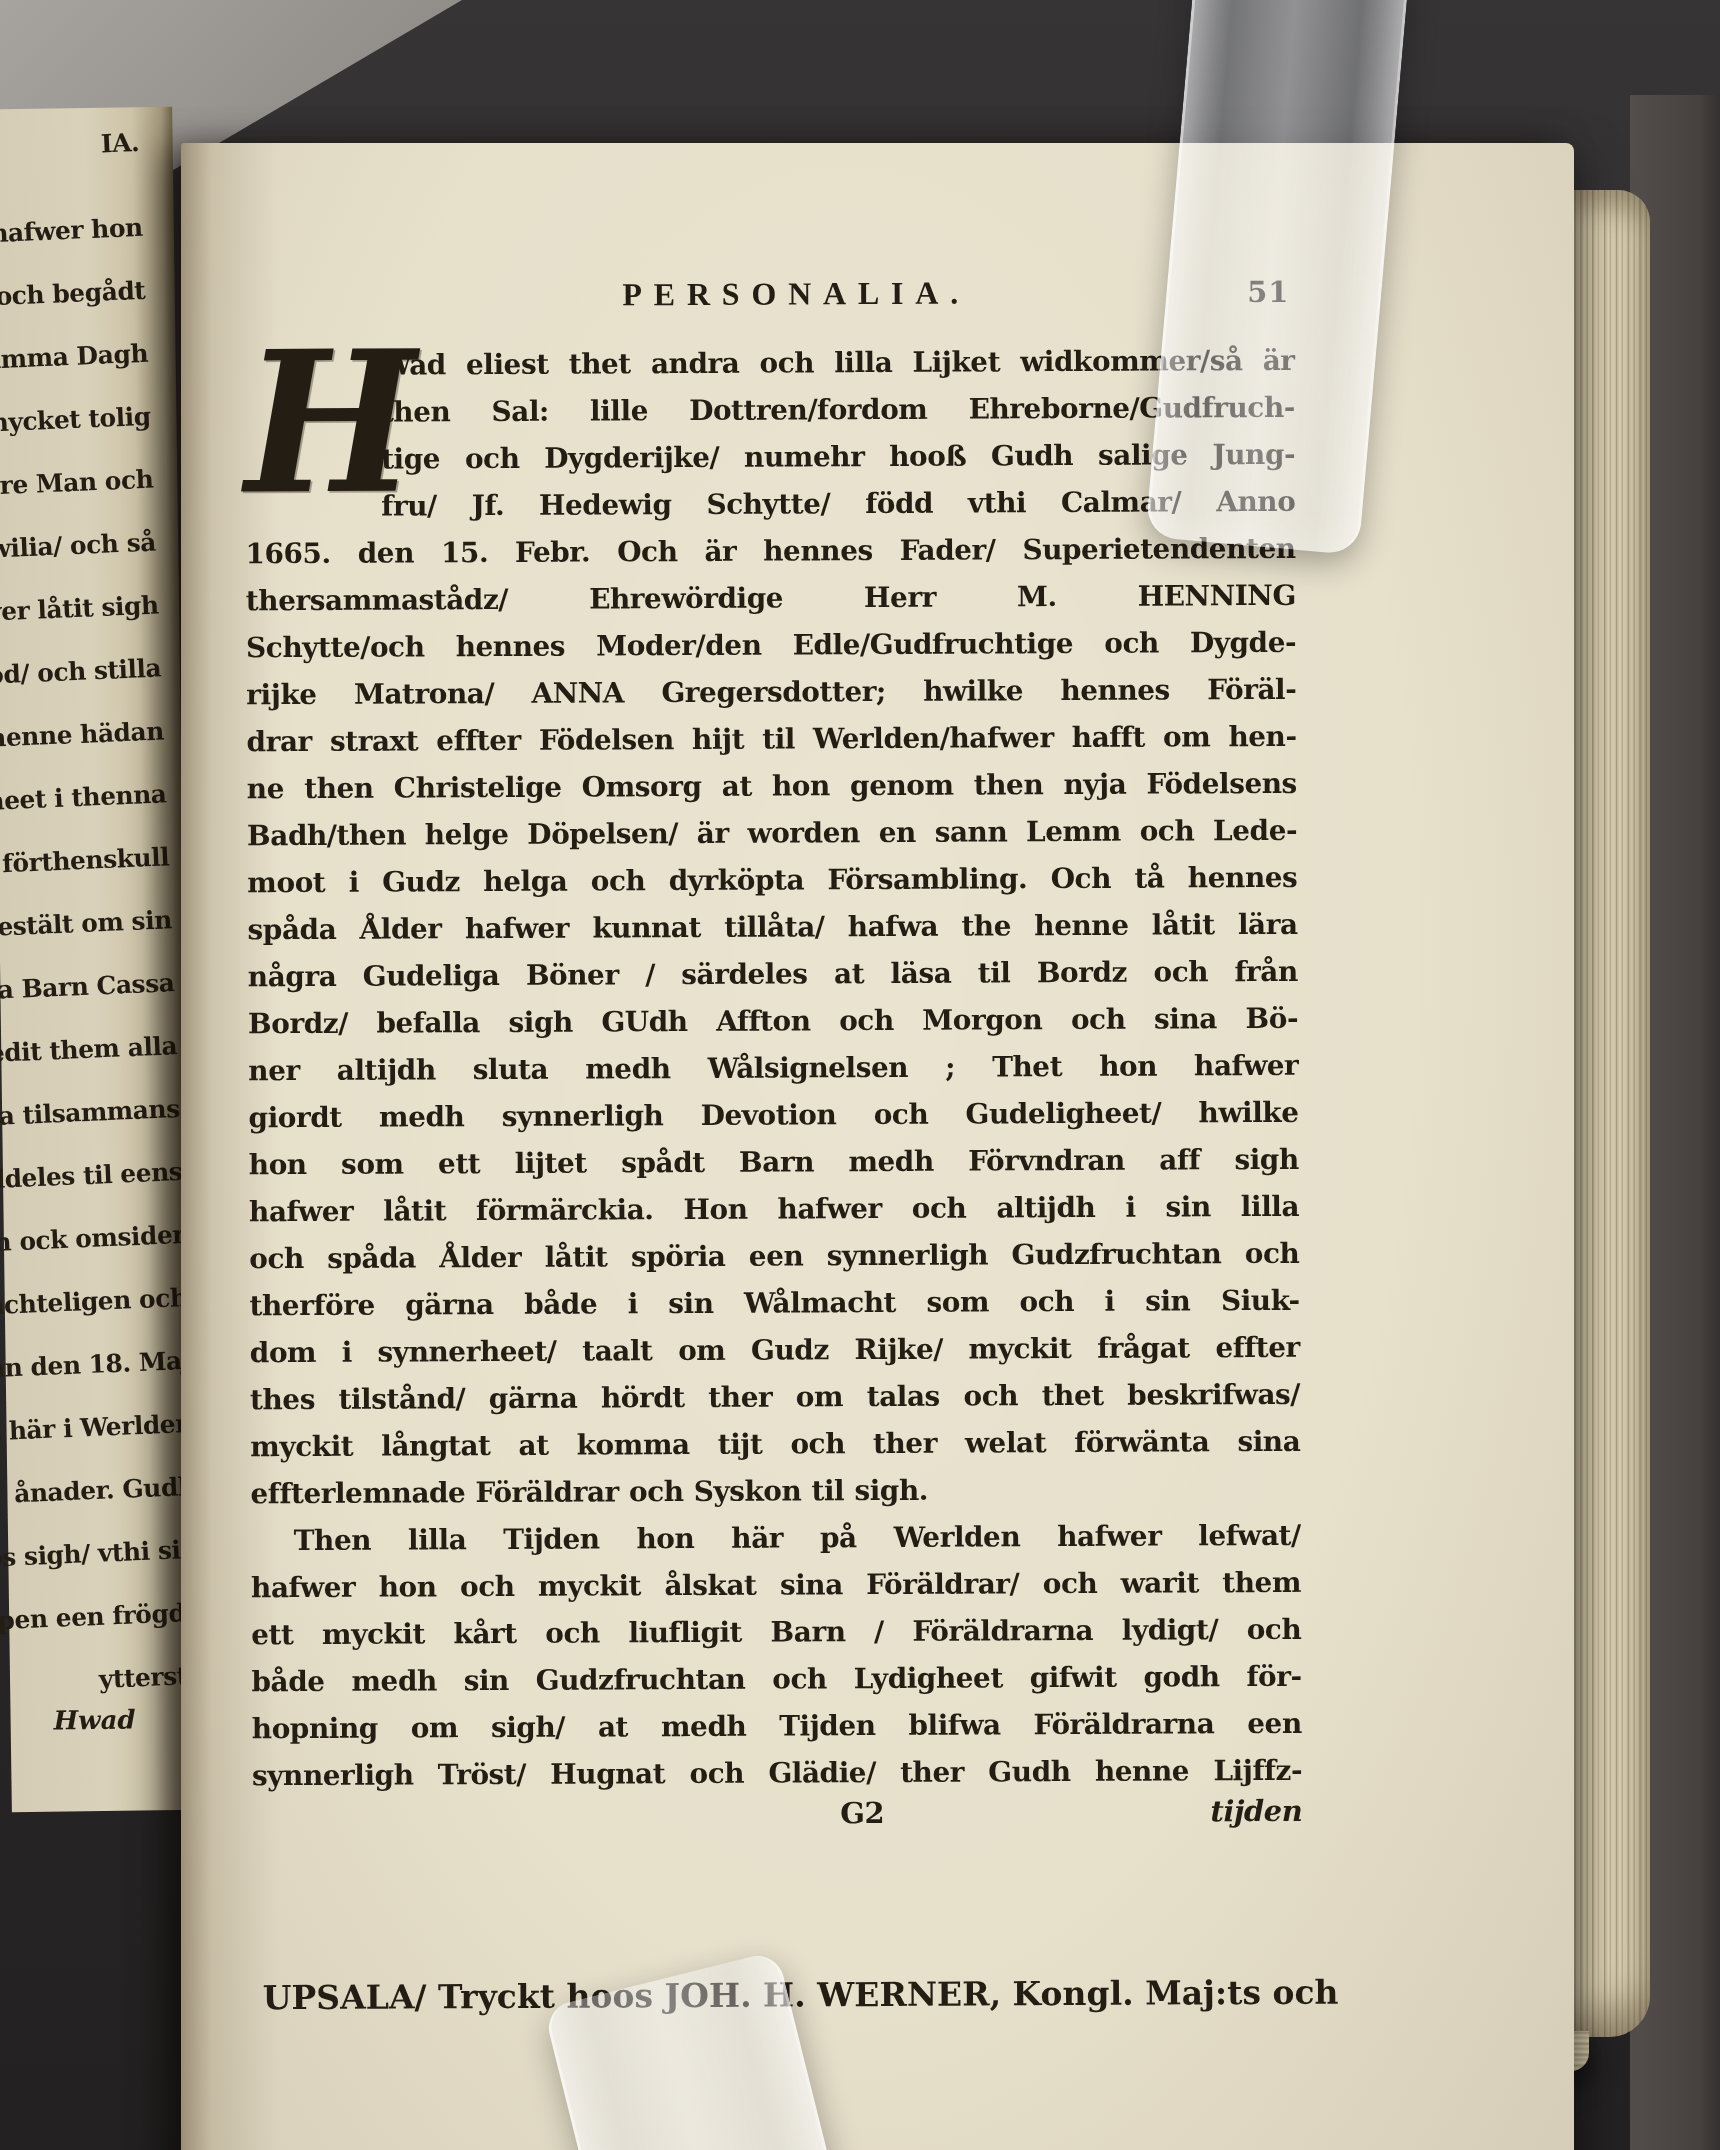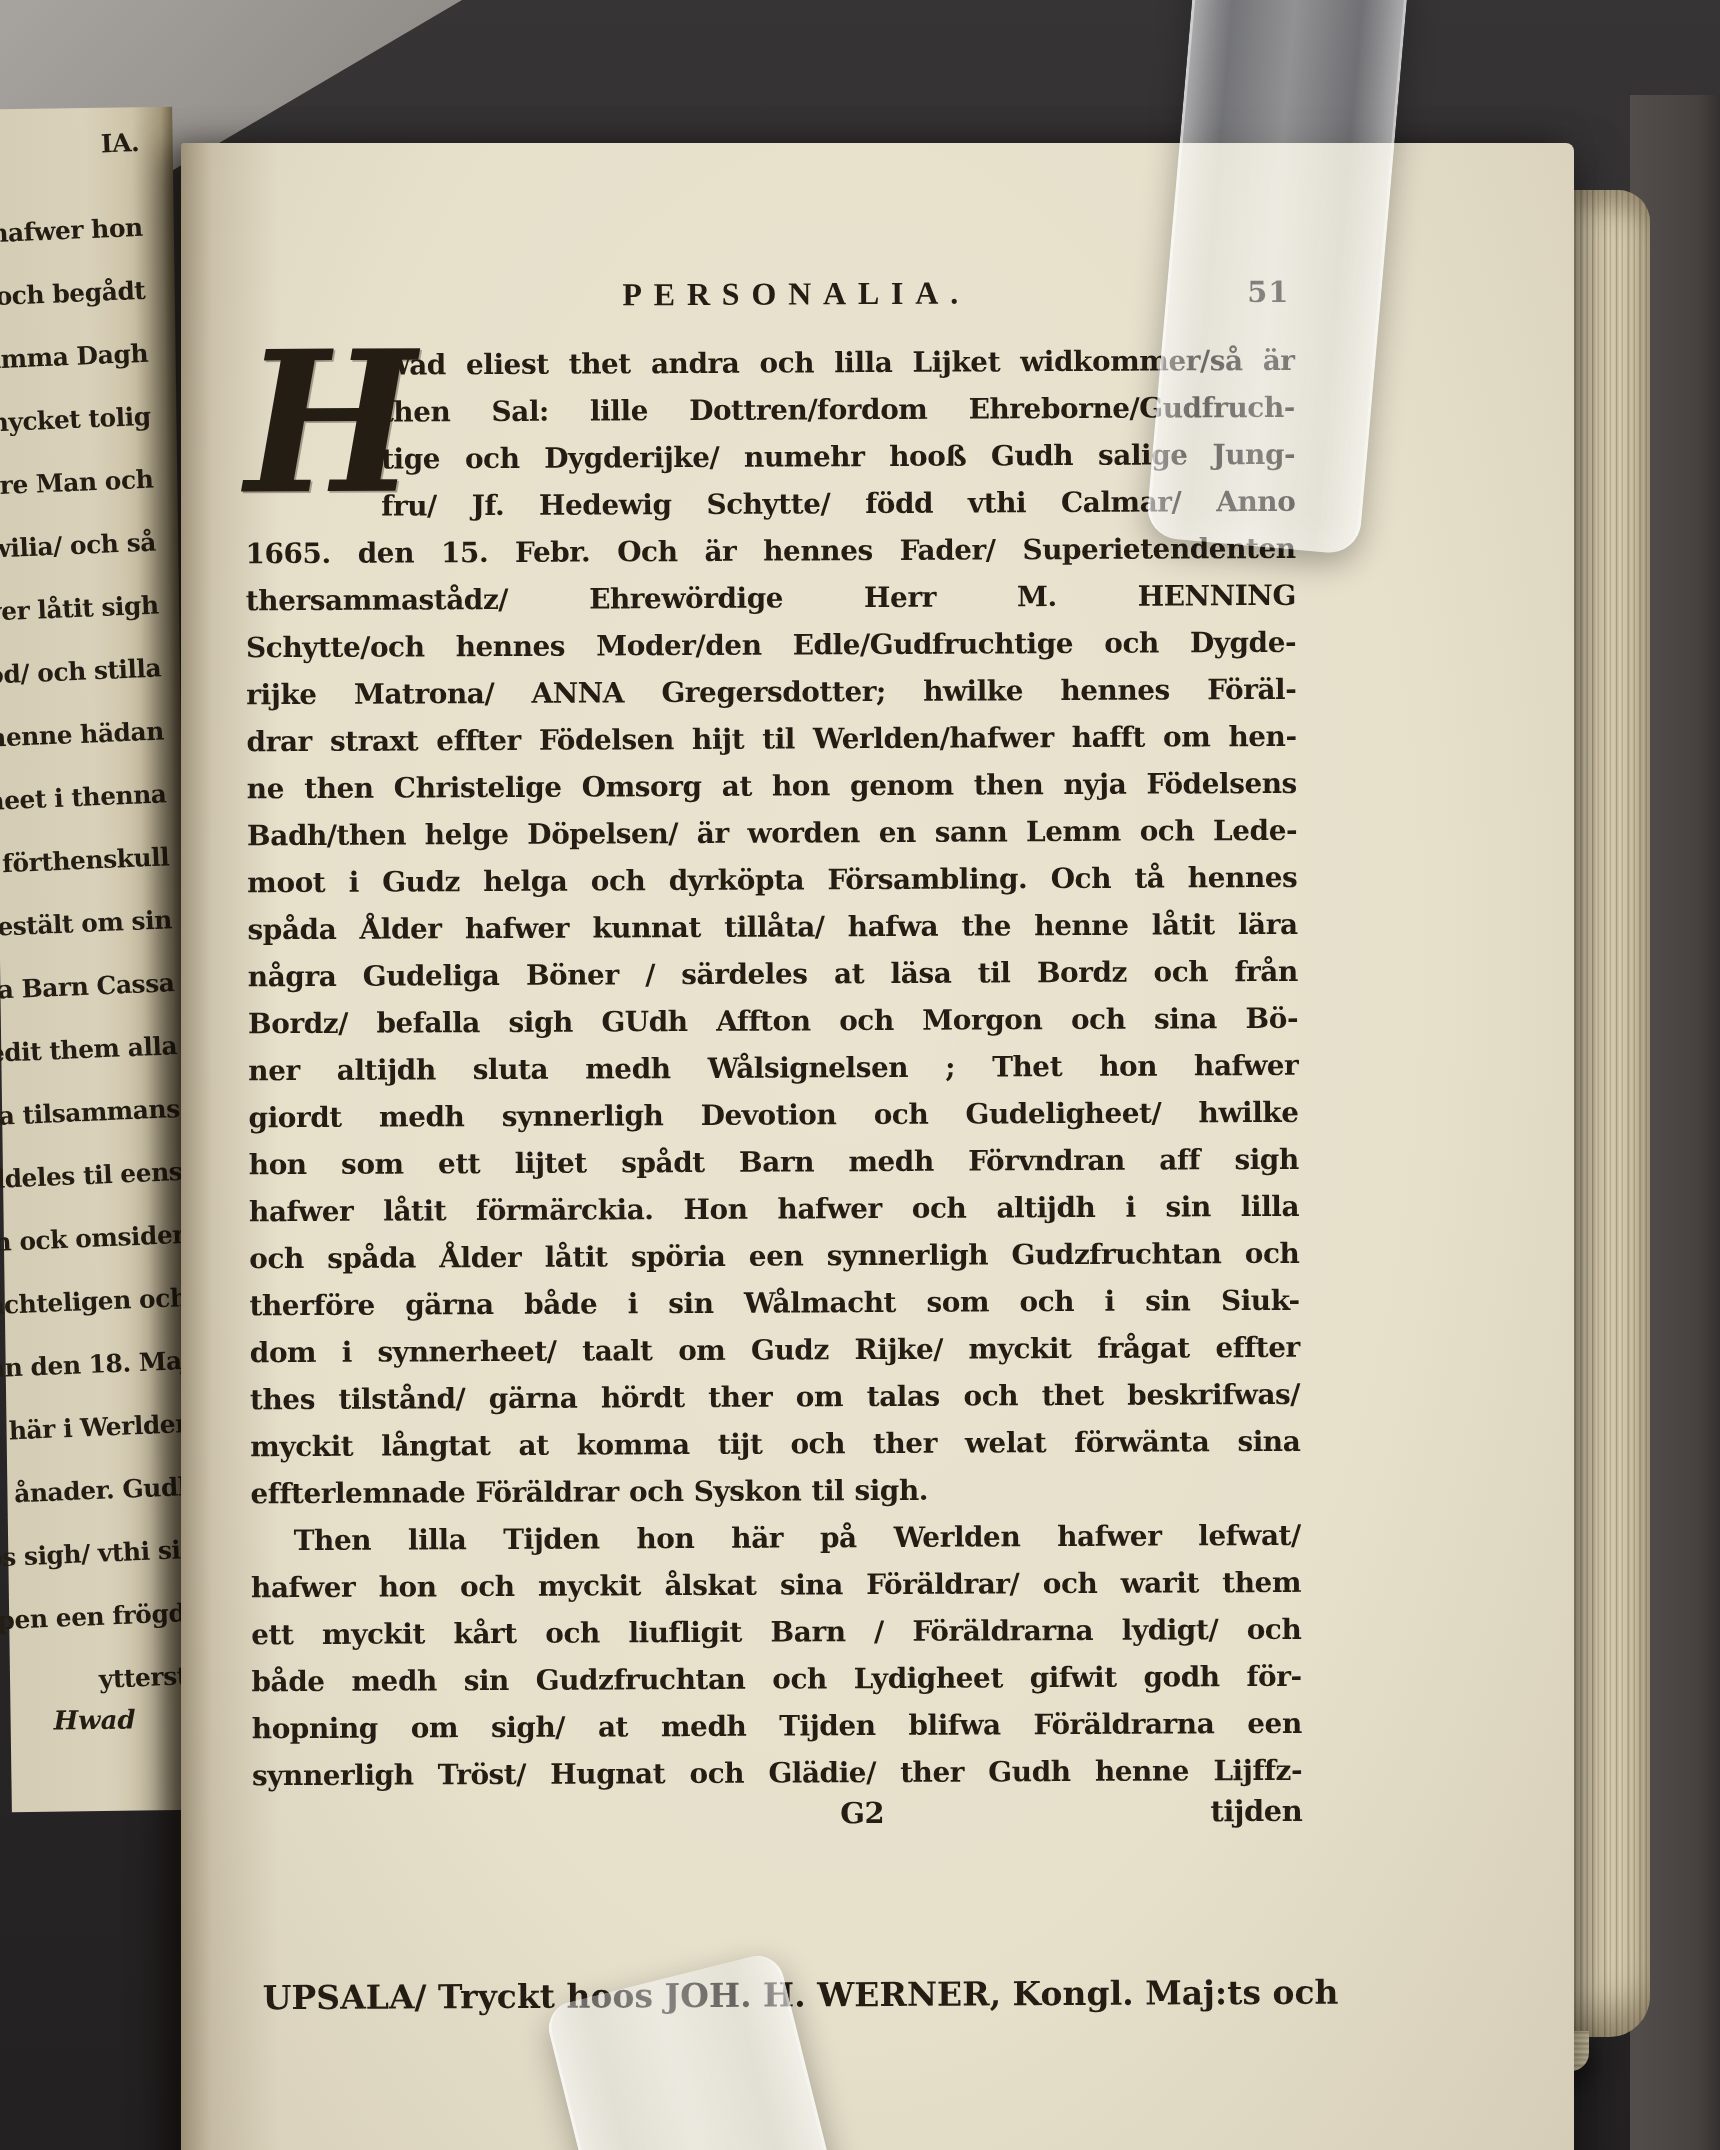--- a/index.html
+++ b/index.html
@@ -109,21 +109,21 @@
   .dropcap-para { position: relative; }
   .drop-cap {
     float: left; width: 136px; height: 187px;
     font-size: 181px; line-height: 163px;
     font-weight: 700; font-style: italic;
     transform: scaleY(1.08);
     text-shadow: 1.8px 1.8px 0 rgba(36,29,20,0.35);
   }
   .sig-row { position: relative; height: 47px; font-size: 29px; font-weight: 700; }
   .signature { position: absolute; left: 56%; }
-  .catchword { position: absolute; right: 0; }
+  .catchword { position: absolute; right: 0; font-style: italic; }
   .footer {
     position: absolute; left: 36px; top: 1832px; width: 1159px;
     text-align: center; white-space: nowrap;
     font-size: 33px; font-weight: 700; letter-spacing: 0px;
   }
   
   .strap {
     position: absolute;
     background: linear-gradient(90deg,
       rgba(255,255,255,0.40) 0%, rgba(225,230,235,0.14) 18%,

